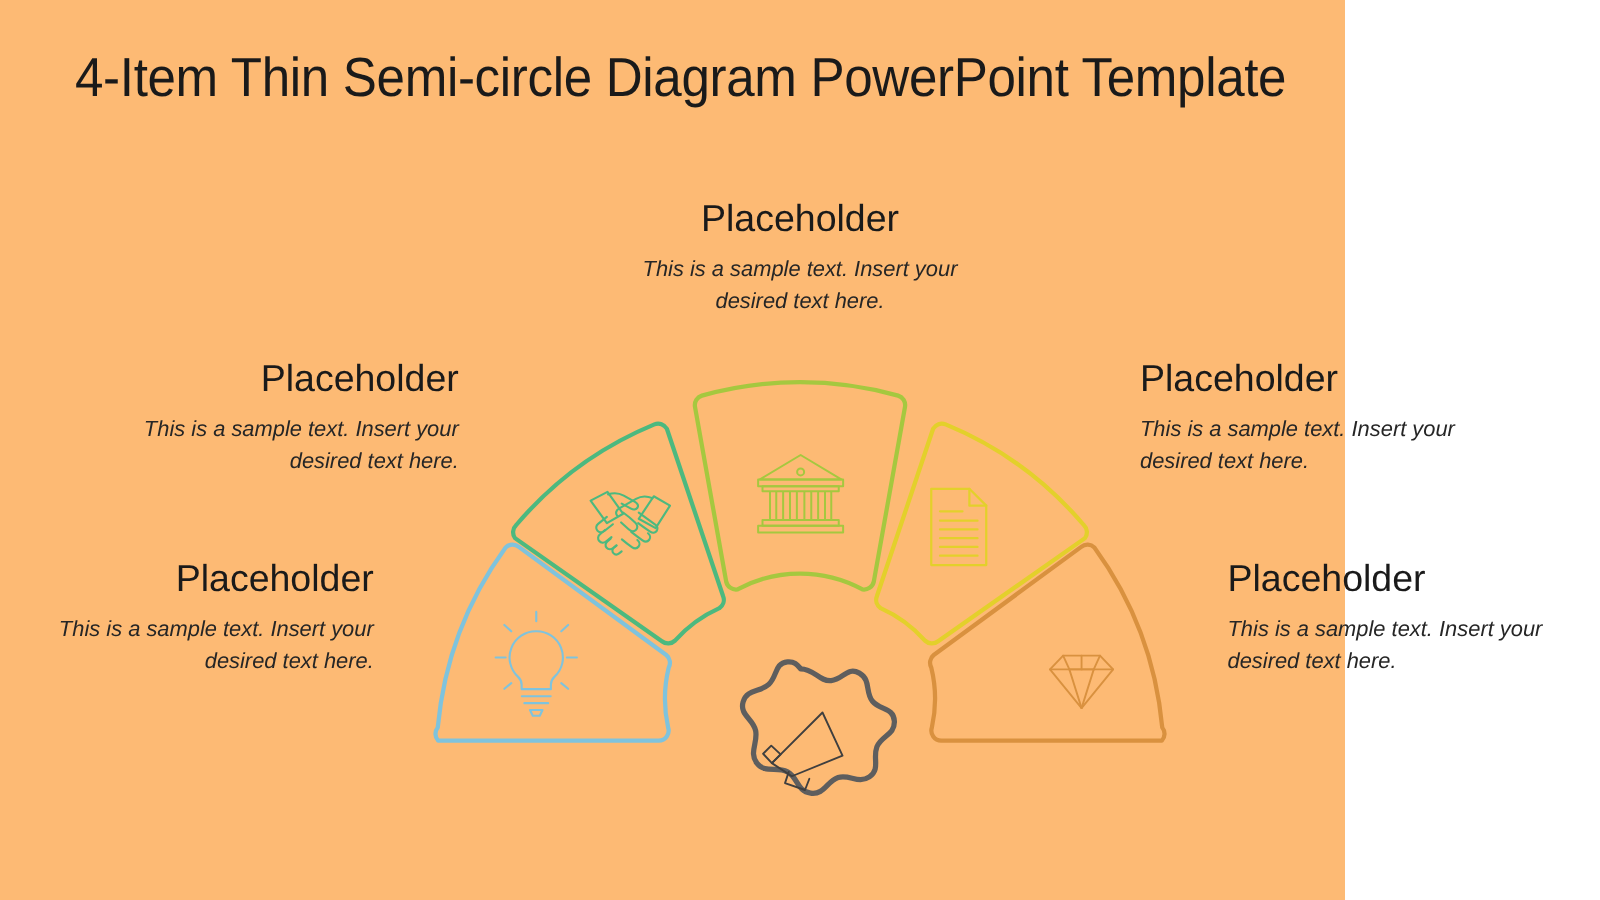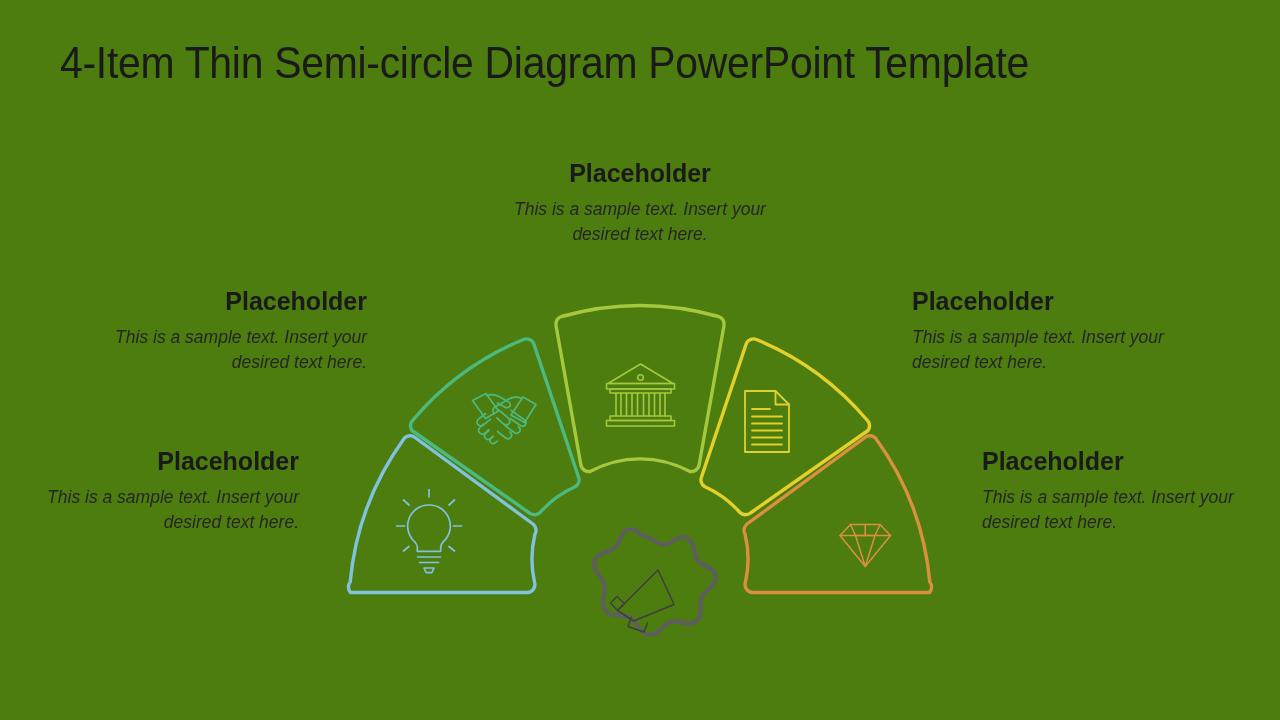--- a/index.html
+++ b/index.html
@@ -9,23 +9,23 @@
   body {
     width: 1280px;
     height: 720px;
     background: #ffffff;
     font-family: "Liberation Sans", sans-serif;
     overflow: hidden;
     position: relative;
   }
   #slide {
     position: relative;
-    width: 1280px;
+    width: 1076px;
     height: 720px;
-    background: #4d7c0f;
+    background: #fdba74;
   }
 
   
   #slide-title {
     position: absolute;
     left: 60px;
     top: 38px;
     width: 1170px;
     font-family: "Liberation Sans", sans-serif;
     font-size: 44px;
@@ -52,22 +52,22 @@
   #diagram .badge-art {
     pointer-events: auto;
   }
 
   
   .text-block {
     position: absolute;
   }
   .text-block .ph-title {
     font-family: "Liberation Sans", sans-serif;
-    font-size: 25px;
-    font-weight: bold;
+    font-size: 30px;
+    font-weight: normal;
     color: #1a1a1a;
     line-height: 1.2;
     margin: 0 0 9px 0;
     white-space: nowrap;
   }
   .text-block .ph-body {
     font-family: "Liberation Sans", sans-serif;
     font-size: 17.5px;
     font-weight: 400;
     color: #262626;

